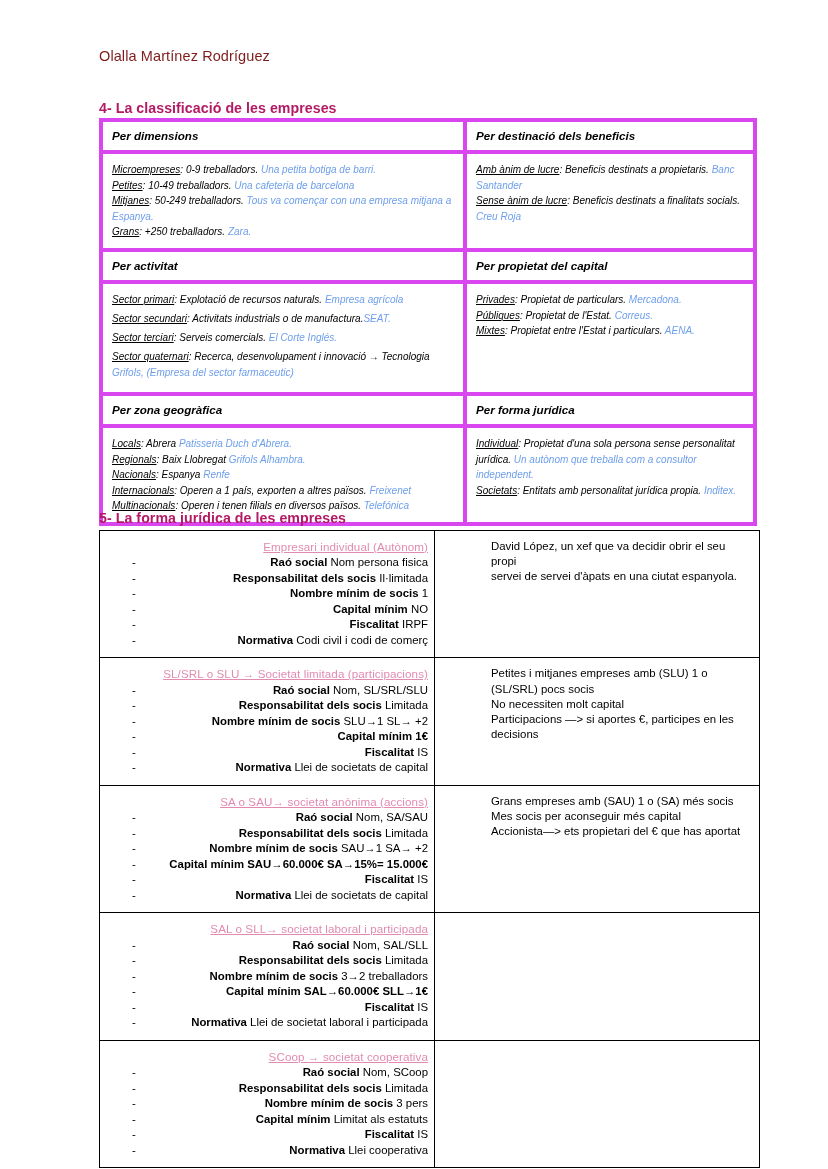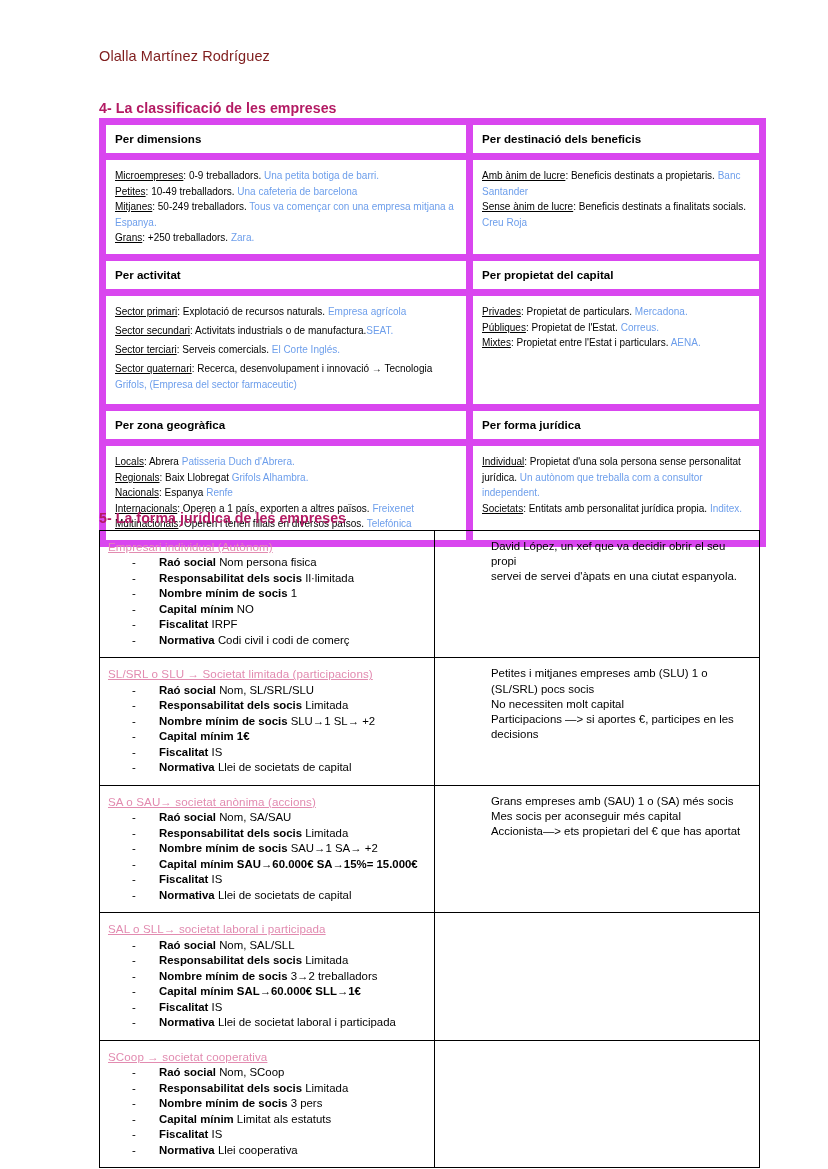--- a/index.html
+++ b/index.html
@@ -44,23 +44,24 @@
     position: absolute;
     border-collapse: collapse;
     table-layout: fixed;
   }
   #table-classificacio {
     left: 99px;
     top: 118px;
     width: 628px;
   }
   #table-classificacio td {
-    border: 7px solid #d946ef;
+    border: 4px solid #d946ef;
     vertical-align: top;
     padding: 0;
+    font-style: italic;
   }
   .hdr-cell {
     height: 28px;
     padding: 0 0 0 9px !important;
     font-weight: bold;
     font-size: 11.6px;
     line-height: 28px;
     white-space: nowrap;
   }
   .body-cell {
@@ -84,20 +85,21 @@
   #table-forma td {
     border: 1px solid #000000;
     vertical-align: top;
     padding: 0;
   }
   .fj-left {
     width: 321px;
     padding: 8px 6px 9px 7px !important;
     font-size: 11.4px;
     line-height: 15.4px;
+    text-align: right;
   }
   .fj-right {
     width: 307px;
     padding: 8px 8px 8px 9px !important;
     font-size: 11.4px;
     line-height: 15.2px;
   }
   .fj-title {
     color: #e28bb0;
     text-decoration: underline;

